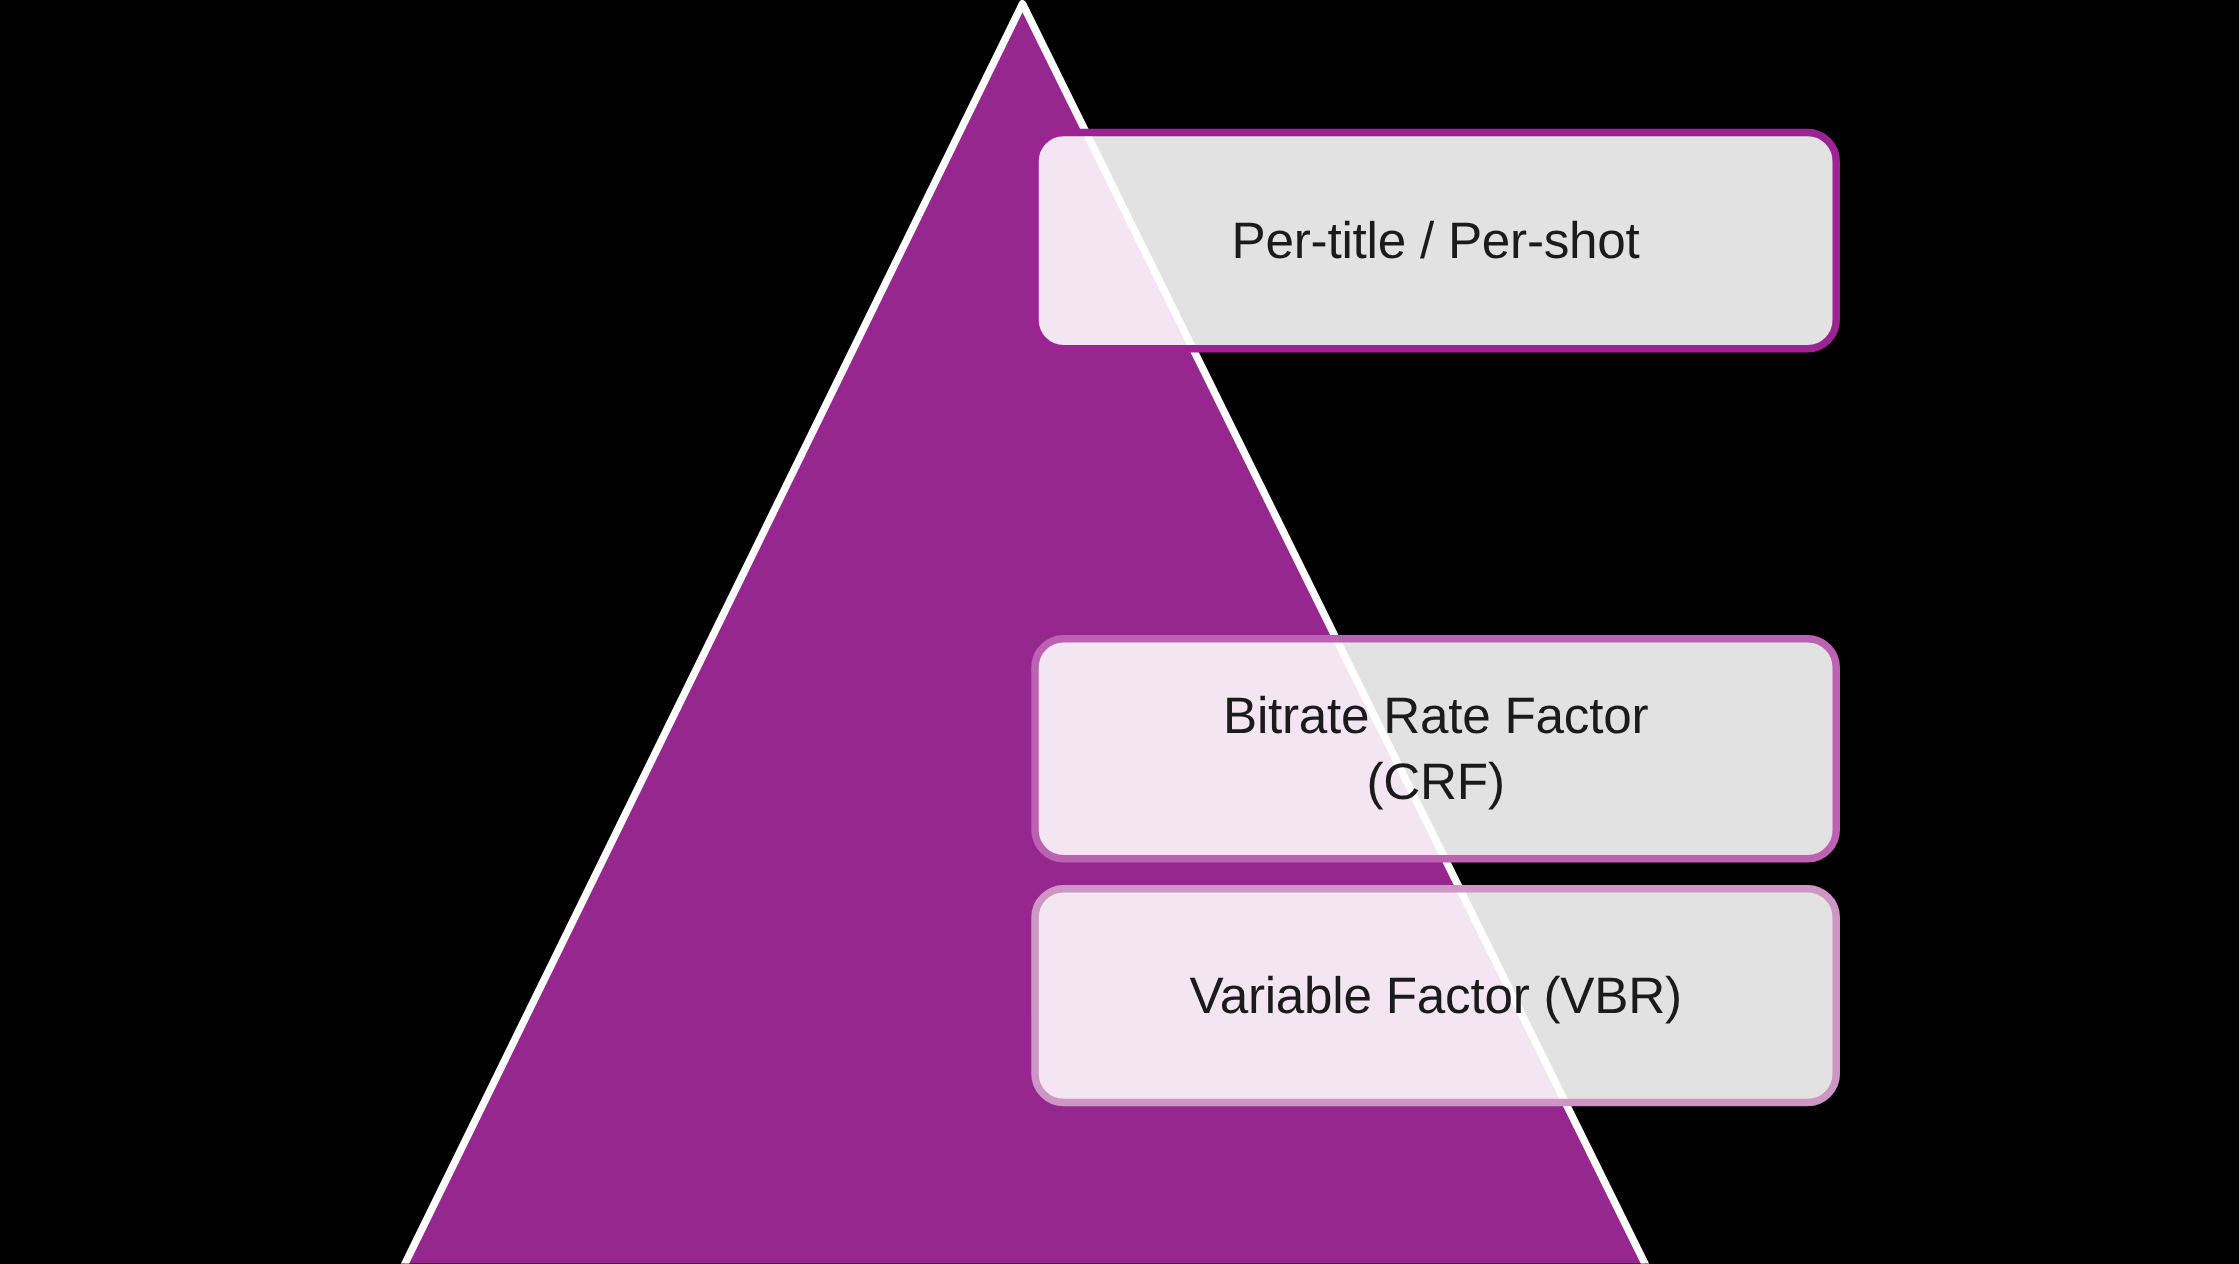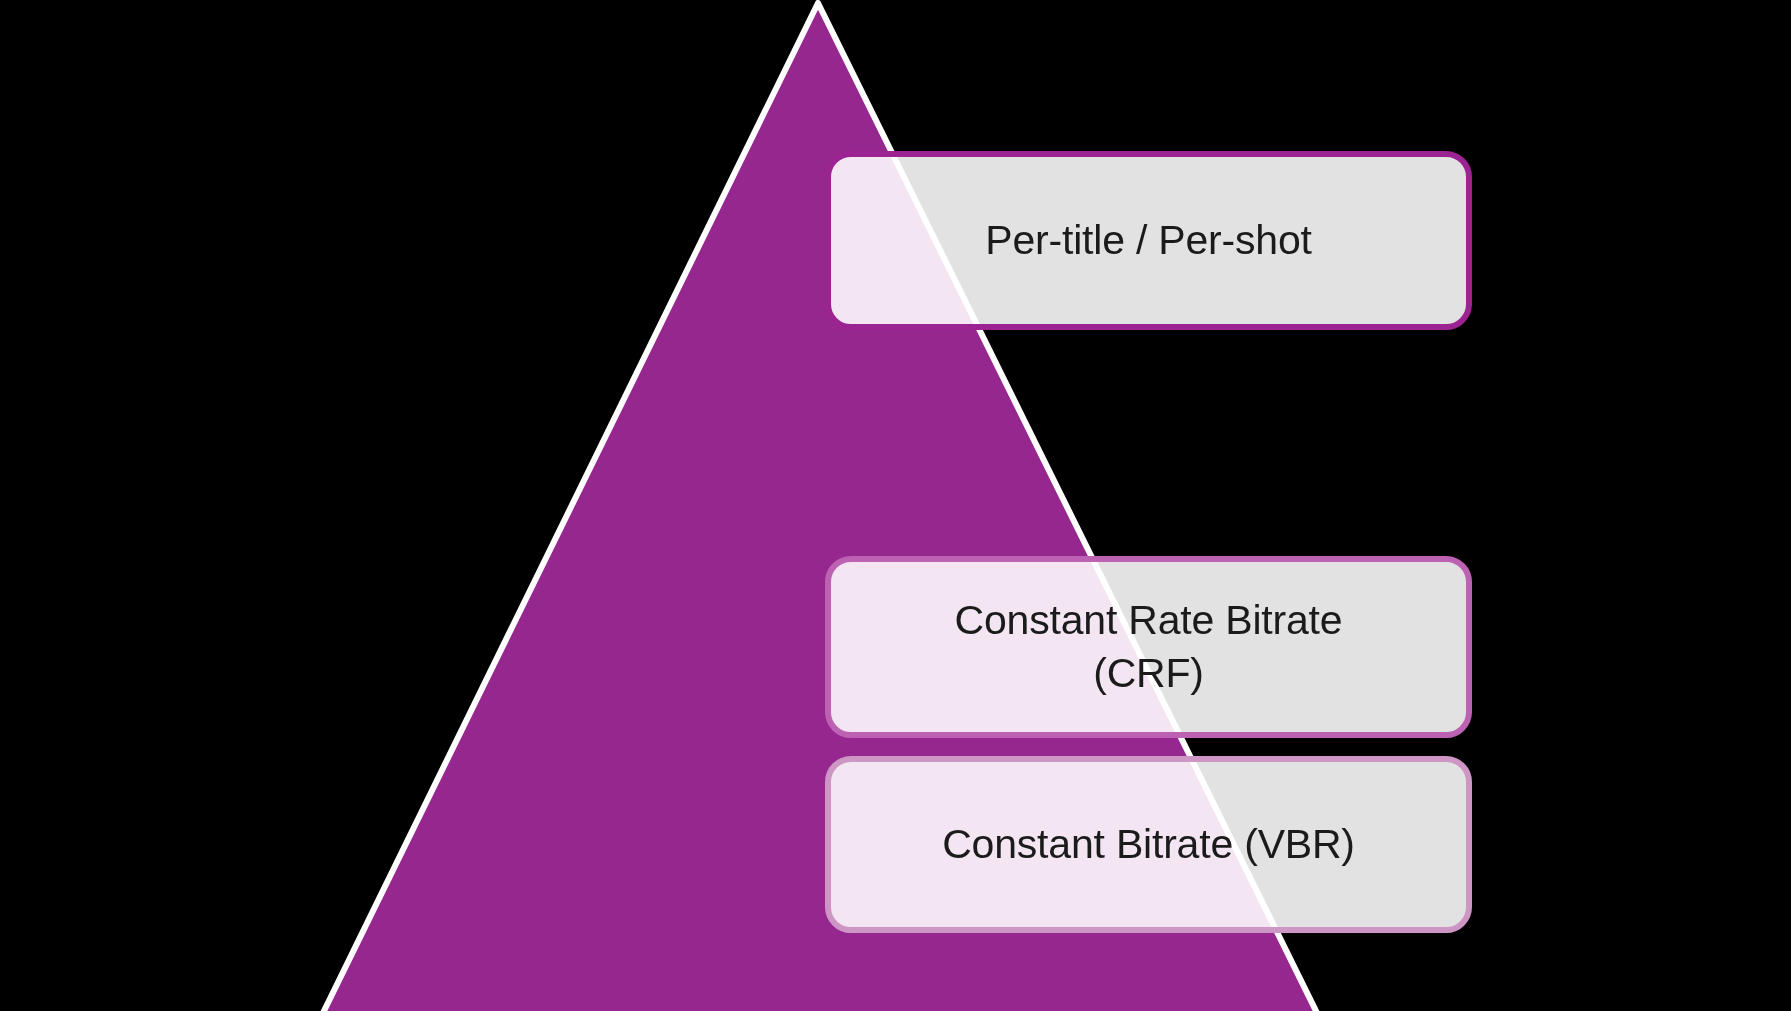--- a/index.html
+++ b/index.html
@@ -25,21 +25,20 @@
     width: 1791px;
     height: 1011px;
     display: block;
   }
   #layer-stack {
     position: absolute;
     left: 825px;
     top: 0;
     width: 647px;
     height: 753px;
-    margin-top: 48px;
   }
   .layer-box {
     position: absolute;
     left: 0;
     width: 647px;
     box-sizing: border-box;
     border-style: solid;
     border-width: 6px;
     border-radius: 26px;
     background: rgba(255, 255, 255, 0.885);
@@ -71,22 +70,22 @@
   </svg>
 
   <div id="layer-stack">
 
     <div class="layer-box" style="top: 103px; height: 179px; border-color: rgb(156, 35, 146); background: rgba(255, 255, 255, 0.886);">
       <span class="layer-label">Per-title / Per-shot</span>
     </div>
 
 
     <div class="layer-box" style="top: 508px; height: 182px; border-color: rgb(189, 98, 178); background: rgba(255, 255, 255, 0.886);">
-      <span class="layer-label">Constant Rate Bitrate
+      <span class="layer-label">Bitrate Rate Factor
 (CRF)</span>
     </div>
 
     <div class="layer-box" style="top: 708px; height: 177px; border-color: rgb(206, 150, 196); background: rgba(255, 255, 255, 0.886);">
-      <span class="layer-label">Constant Bitrate (VBR)</span>
+      <span class="layer-label">Variable Factor (VBR)</span>
     </div>
 
   </div>
 </div>
 
 </body></html>

